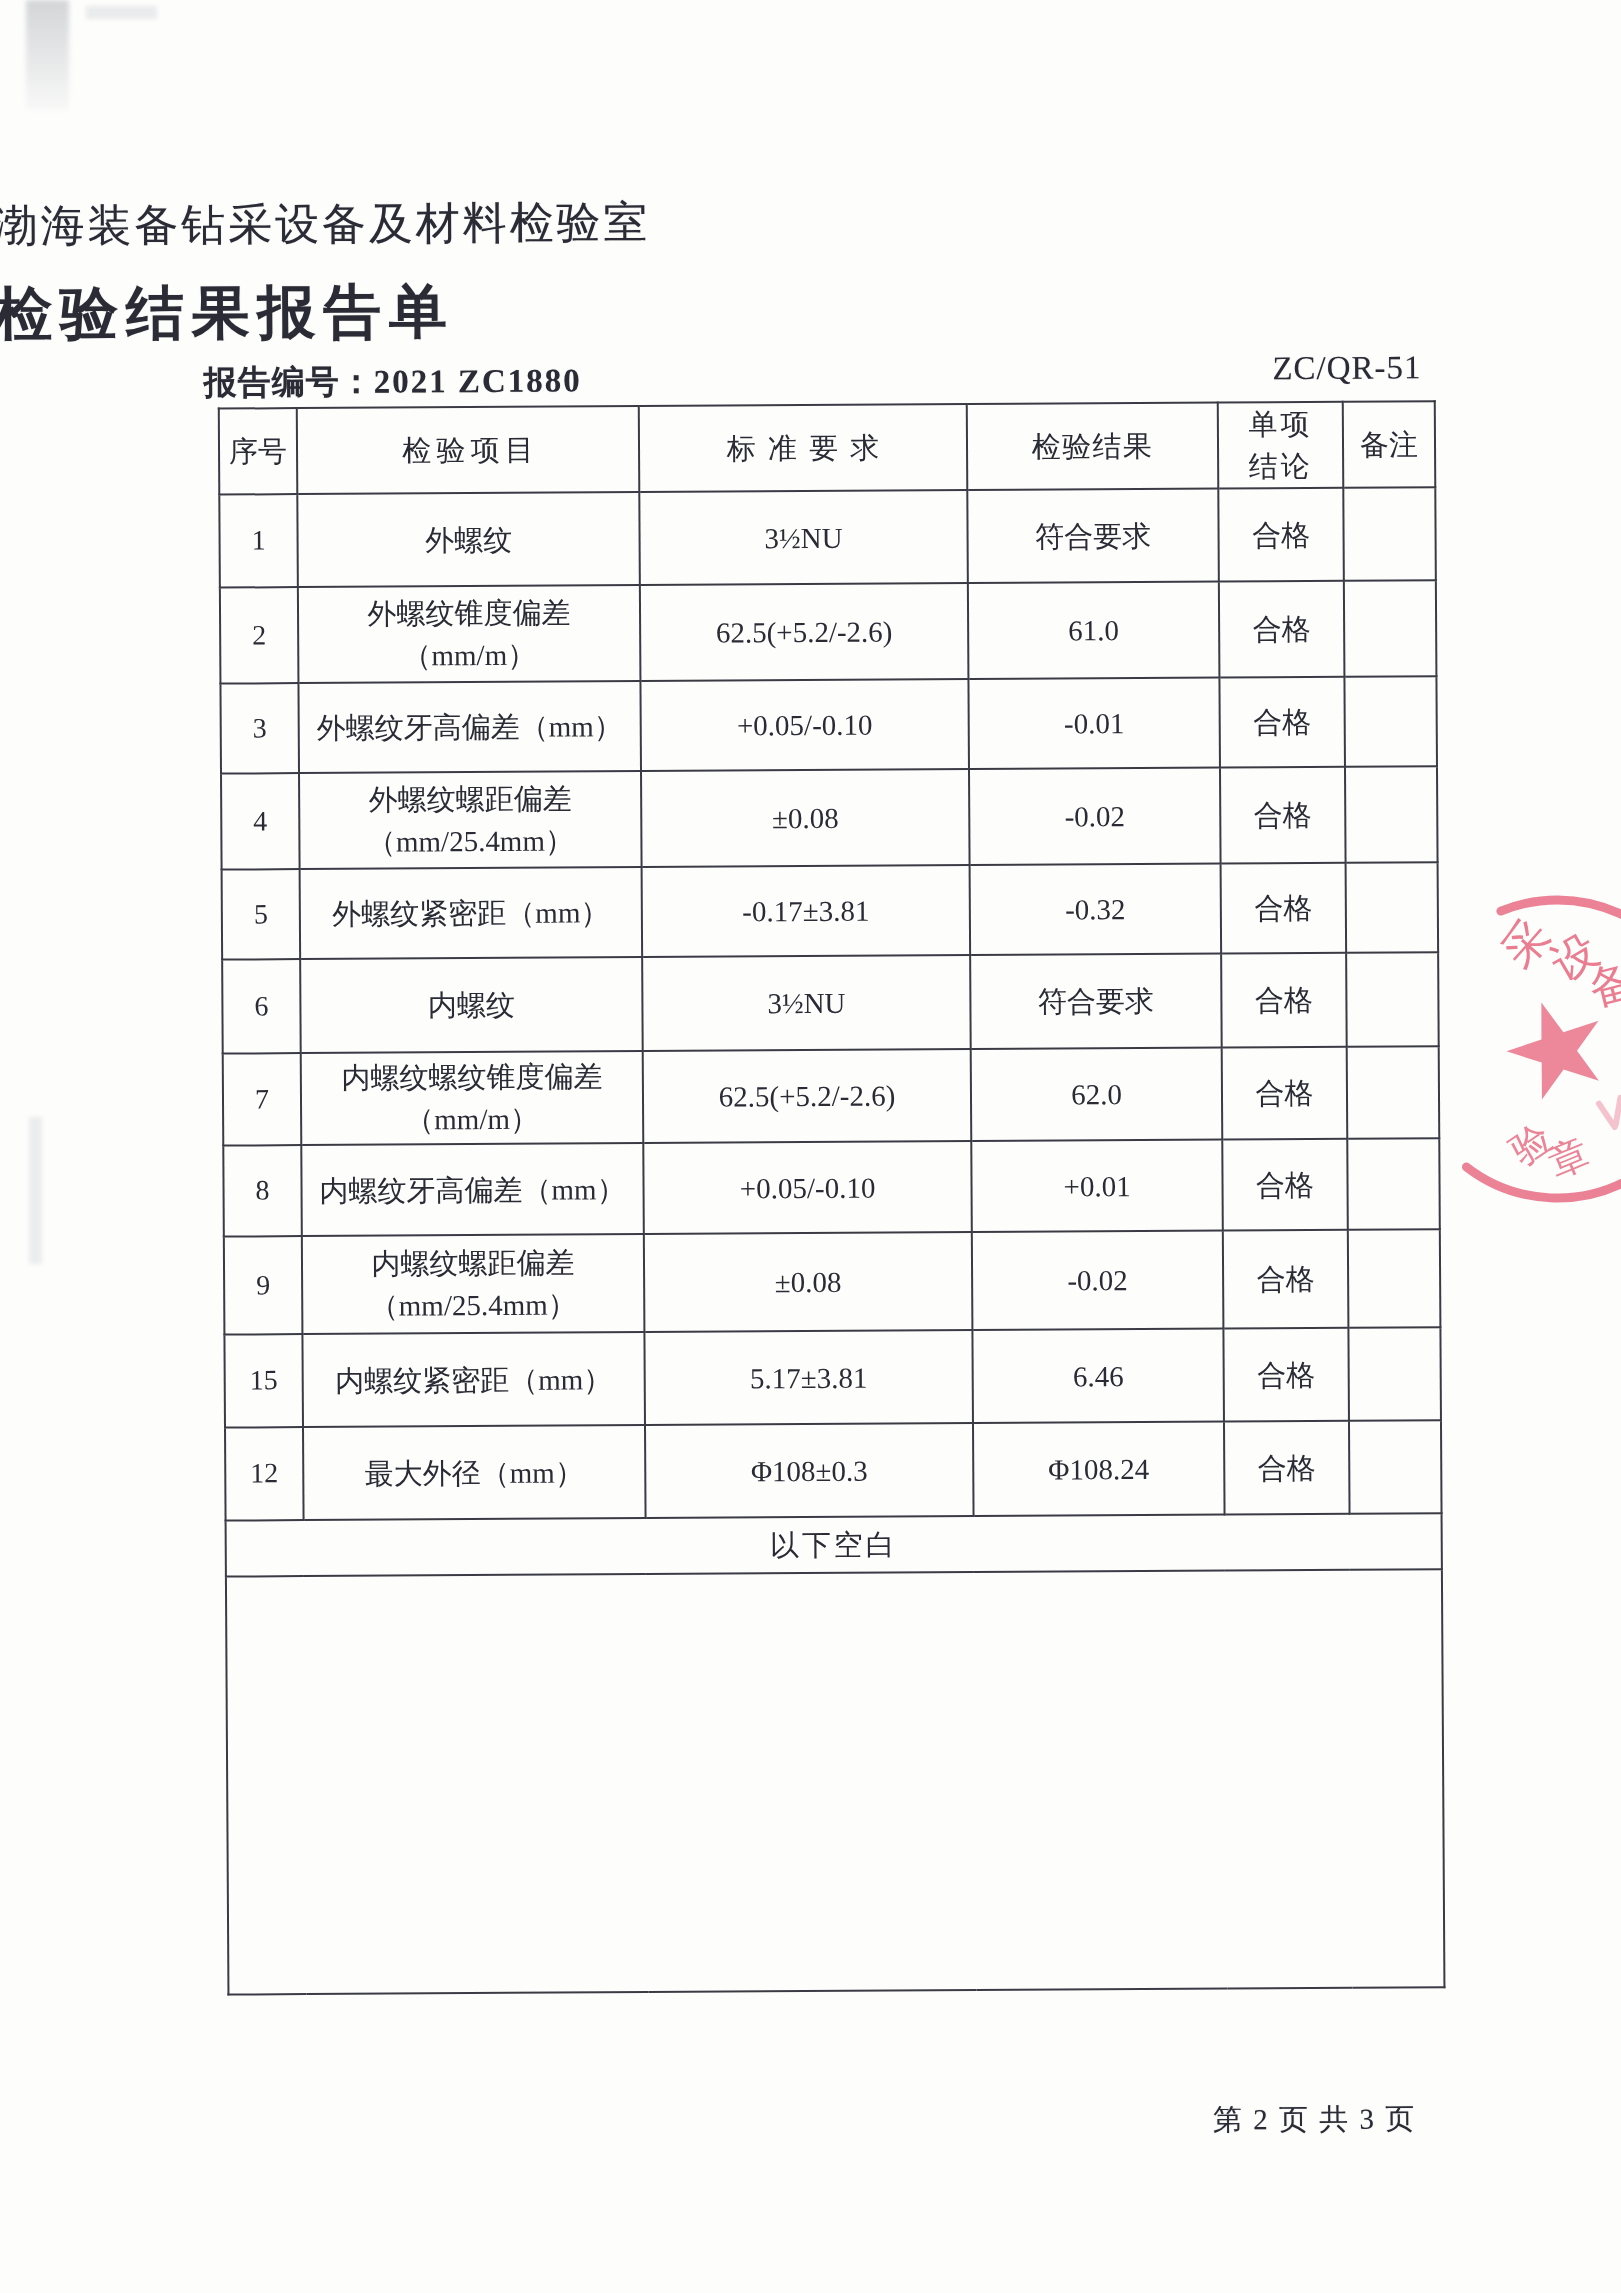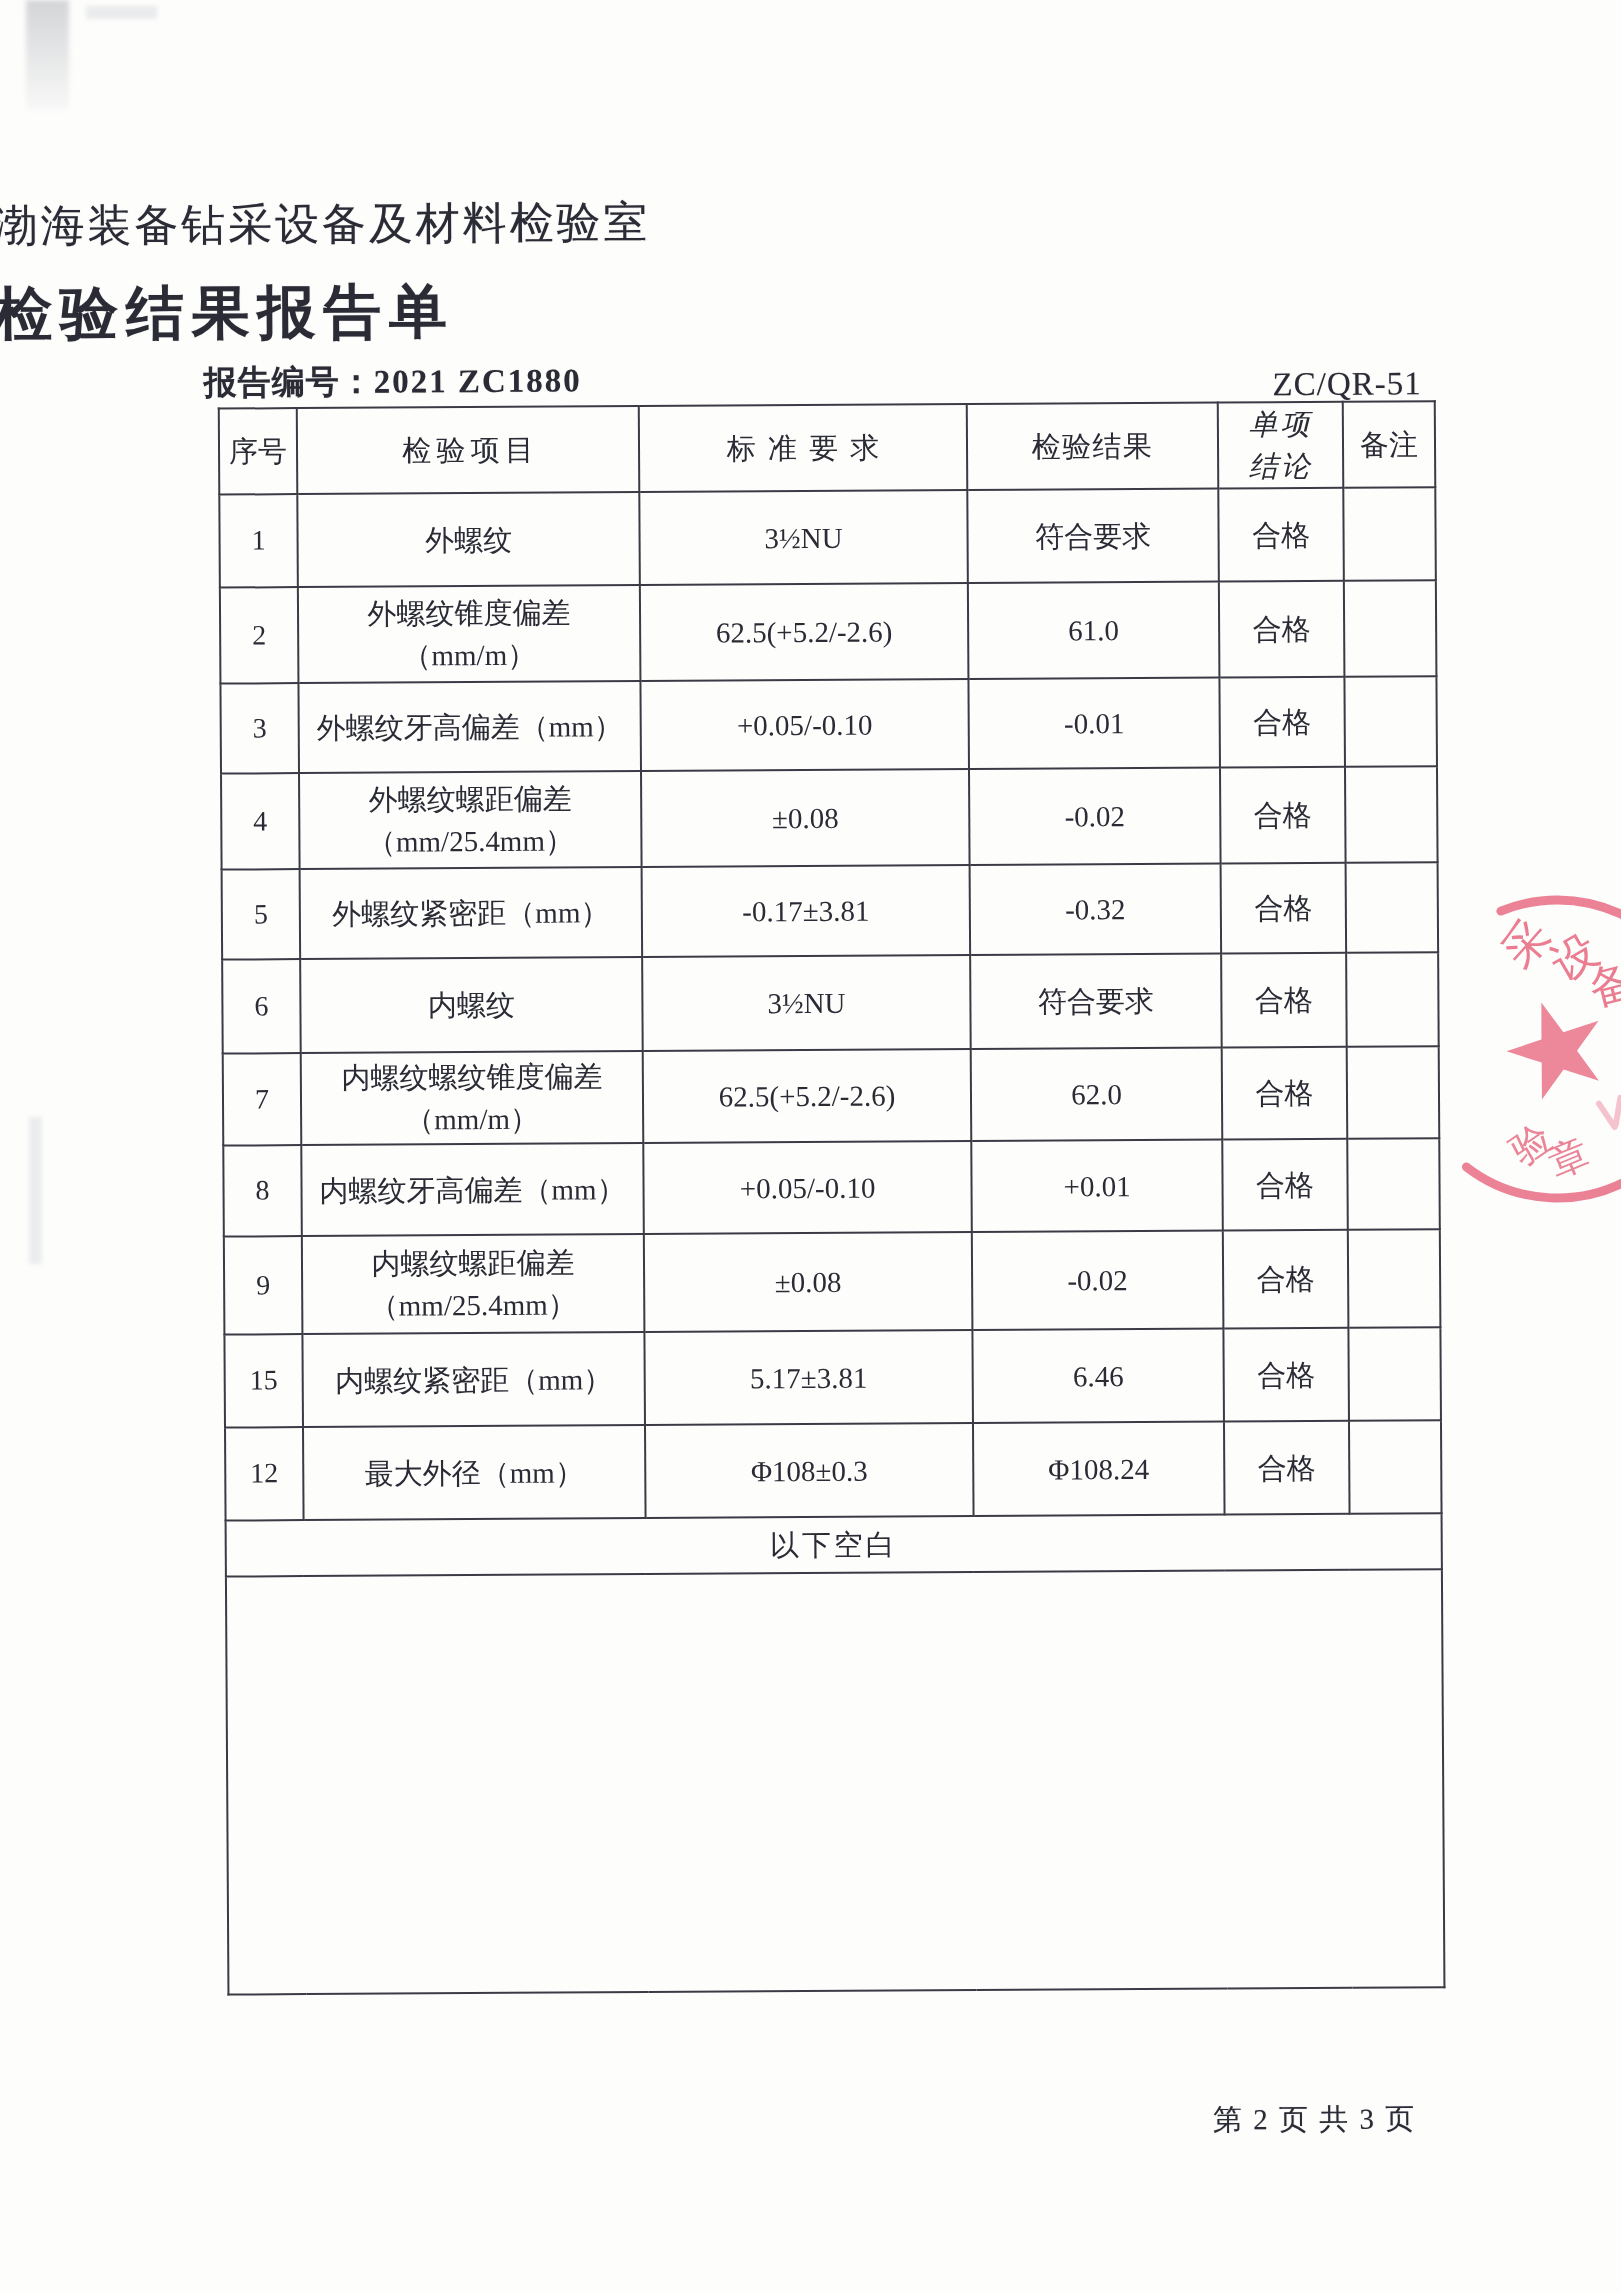--- a/index.html
+++ b/index.html
@@ -9,39 +9,39 @@
     font-family:"Liberation Serif","DejaVu Serif",serif;
     color:#2a2b35;
   }
   .sheet{position:absolute;inset:0;transform:rotate(-0.35deg);transform-origin:50% 55%;}
   .soft{text-shadow:0 0 1px rgba(40,42,55,.35);}
   .lab-title{position:absolute;top:192px;left:0;width:100%;font-size:44px;letter-spacing:2.9px;font-weight:500;}
   .report-title{position:absolute;top:271px;left:0;width:100%;font-size:58px;font-weight:700;letter-spacing:7.8px;}
 
   .report-no{position:absolute;left:209px;top:357px;font-size:33px;font-weight:700;letter-spacing:1px;}
   .report-no .num{font-weight:600;letter-spacing:2px;}
-  .form-code{position:absolute;top:353px;right:194px;font-size:33px;letter-spacing:1px;margin-top:16px;}
+  .form-code{position:absolute;top:353px;right:194px;font-size:33px;letter-spacing:1px;}
 
   
   table.report{
     position:absolute;left:223px;top:404px;width:1217px;
     border-collapse:collapse;table-layout:fixed;
     font-size:29px;
   }
   table.report td, table.report th{
     border:2px solid #3a3b45;
     vertical-align:middle;text-align:center;
     font-weight:400;padding:0 5.9px;
     line-height:1.45;
   }
   table.report{border:2.9px solid #36373f;}
   .th-item{letter-spacing:.18em;text-indent:.18em;}
   .th-standard{letter-spacing:.42em;text-indent:.42em;}
   .th-result{letter-spacing:.05em;}
-  .th-conclusion{white-space:pre-line;line-height:1.3;letter-spacing:.1em;font-style:italic;}
+  .th-conclusion{white-space:pre-line;line-height:1.3;letter-spacing:.1em;}
   .c-item{text-align:justify;text-justify:inter-character;padding-left:21.6px;padding-right:17.6px;}
   .c-no{font-size:28px;}
   .c-blank{letter-spacing:.1em;}
   .c-empty{border-top:2px solid #3a3b45;}
 
   
   .stamp{position:absolute;left:1392px;top:885px;width:353px;height:343px;}
   .stamp text{font-family:"Liberation Serif","DejaVu Serif",serif;}
 
   

